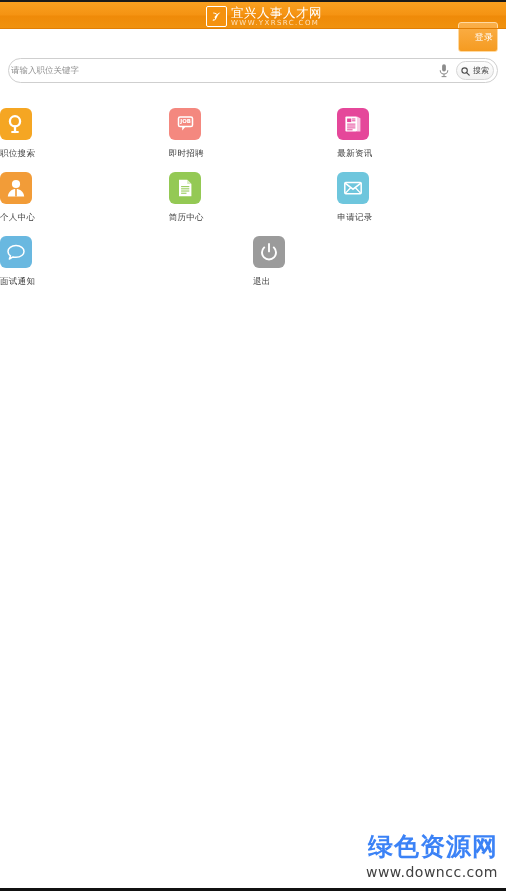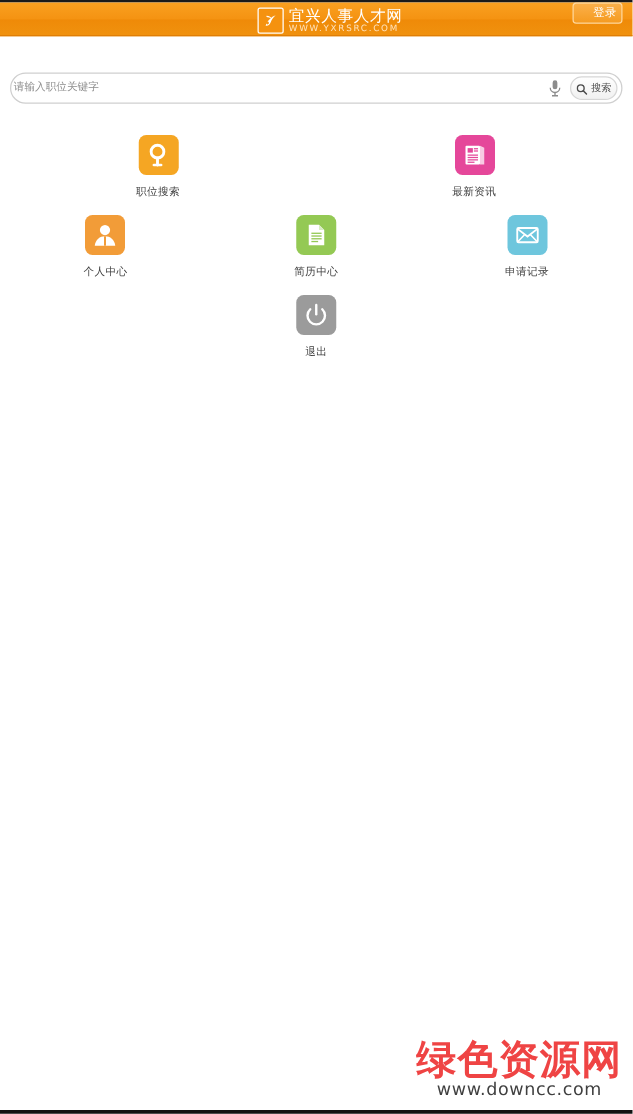--- a/index.html
+++ b/index.html
@@ -82,23 +82,23 @@
     font-size: 7px;
     color: #ffe2bd;
     letter-spacing: 1.4px;
     line-height: 8px;
     white-space: nowrap;
   }
 
   .login-button {
     position: absolute;
     right: 8px;
-    top: 0;
+    top: 20px;
     width: 40px;
-    height: 17px;
+    height: 30px;
     background: linear-gradient(to bottom, #fbb04a 0%, #f59b21 100%);
     border: 1px solid #ffd9a0;
     border-radius: 3px;
     color: #ffffff;
     font-size: 9px;
     display: flex;
     align-items: center;
     justify-content: center;
     cursor: pointer;
     box-sizing: border-box;
@@ -173,21 +173,21 @@
     width: 506px;
   }
   .grid-row {
     display: flex;
     height: 64px;
   }
   .grid-cell {
     flex: 1 1 0;
     display: flex;
     flex-direction: column;
-    align-items: center;
+    align-items: flex-start;
     cursor: pointer;
   }
   .tile {
     width: 32px;
     height: 32px;
     border-radius: 6px;
     display: flex;
     align-items: center;
     justify-content: center;
     margin-top: 5px;
@@ -204,26 +204,27 @@
   
   .watermark {
     position: absolute;
     right: 8px;
     bottom: 10px;
     text-align: center;
     line-height: 1;
     user-select: none;
   }
   .wm-title {
-    font-size: 32px;
+    font-size: 25px;
     font-weight: bold;
-    color: #ef4444;
+    color: #3b82f6;
     letter-spacing: 1px;
     line-height: 28px;
     white-space: nowrap;
+    text-align: right;
   }
   .wm-url {
     font-size: 14px;
     color: #404040;
     letter-spacing: 0.5px;
     line-height: 18px;
     margin-top: 2px;
     white-space: nowrap;
   }
 
@@ -291,20 +292,30 @@
       <div class="tile" style="background:#f5a623;">
         <svg width="22" height="22" viewBox="0 0 22 22">
           <circle cx="10" cy="8.3" r="5.1" fill="none" stroke="#ffffff" stroke-width="2.3"></circle>
           <line x1="10" y1="13.4" x2="10" y2="19" stroke="#ffffff" stroke-width="2.3" stroke-linecap="round"></line>
           <line x1="7.1" y1="19" x2="12.9" y2="19" stroke="#ffffff" stroke-width="2.1" stroke-linecap="round"></line>
         </svg>
       </div>
       <div class="tile-label">职位搜索</div>
     </div>
 
+    <div class="grid-cell">
+      <div class="tile" style="background:#f4887f;">
+        <svg width="22" height="22" viewBox="0 0 22 22">
+          <rect x="4.5" y="4" width="14" height="9.6" rx="1.6" fill="none" stroke="#ffffff" stroke-width="1.5"></rect>
+          <path d="M8.2 13.6 L8.2 17.6 L11.6 13.6 Z" fill="#ffffff"></path>
+          <text x="11.5" y="10.4" font-size="5.4" font-family="DejaVu Sans, sans-serif" font-weight="bold" fill="#ffffff" text-anchor="middle">JOB</text>
+        </svg>
+      </div>
+      <div class="tile-label">即时招聘</div>
+    </div>
 
     <div class="grid-cell">
       <div class="tile" style="background:#e5479a;">
         <svg width="22" height="22" viewBox="0 0 22 22">
           <rect x="3.4" y="3.6" width="11.6" height="15" rx="0.8" fill="#ffffff"></rect>
           <path d="M15 3.6 L18.4 5.2 L18.4 18.6 L15 18.6 Z" fill="#ffffff" opacity="0.72"></path>
           <rect x="5.1" y="5.5" width="4.2" height="3.6" fill="#e5479a"></rect>
           <rect x="10.1" y="5.5" width="3.3" height="1" fill="#e5479a"></rect>
           <rect x="10.1" y="7.3" width="3.3" height="1" fill="#e5479a"></rect>
           <rect x="5.1" y="10.6" width="8.3" height="1" fill="#e5479a"></rect>
@@ -353,20 +364,28 @@
           <path d="M3.2 16.4 L8.6 10.8 M18.8 16.4 L13.4 10.8" fill="none" stroke="#ffffff" stroke-width="1.3"></path>
         </svg>
       </div>
       <div class="tile-label">申请记录</div>
     </div>
 
   </div>
 
   <div class="grid-row">
 
+    <div class="grid-cell">
+      <div class="tile" style="background:#69b8e0;">
+        <svg width="22" height="22" viewBox="0 0 22 22">
+          <path d="M11 4.6 C15.8 4.6 19 7.2 19 10.4 C19 13.6 15.8 16.2 11 16.2 C9.9 16.2 8.9 16.1 8 15.9 L4.4 18 L5.5 14.8 C3.9 13.7 3 12.2 3 10.4 C3 7.2 6.2 4.6 11 4.6 Z" fill="none" stroke="#ffffff" stroke-width="1.5" stroke-linejoin="round"></path>
+        </svg>
+      </div>
+      <div class="tile-label">面试通知</div>
+    </div>
 
 
     <div class="grid-cell">
       <div class="tile" style="background:#9b9b9b;">
         <svg width="22" height="22" viewBox="0 0 22 22">
           <path d="M6.2 6.4 A7 7 0 1 0 15.8 6.4" fill="none" stroke="#ffffff" stroke-width="1.9" stroke-linecap="round"></path>
           <line x1="11" y1="2.9" x2="11" y2="10.4" stroke="#ffffff" stroke-width="1.9" stroke-linecap="round"></line>
         </svg>
       </div>
       <div class="tile-label">退出</div>

